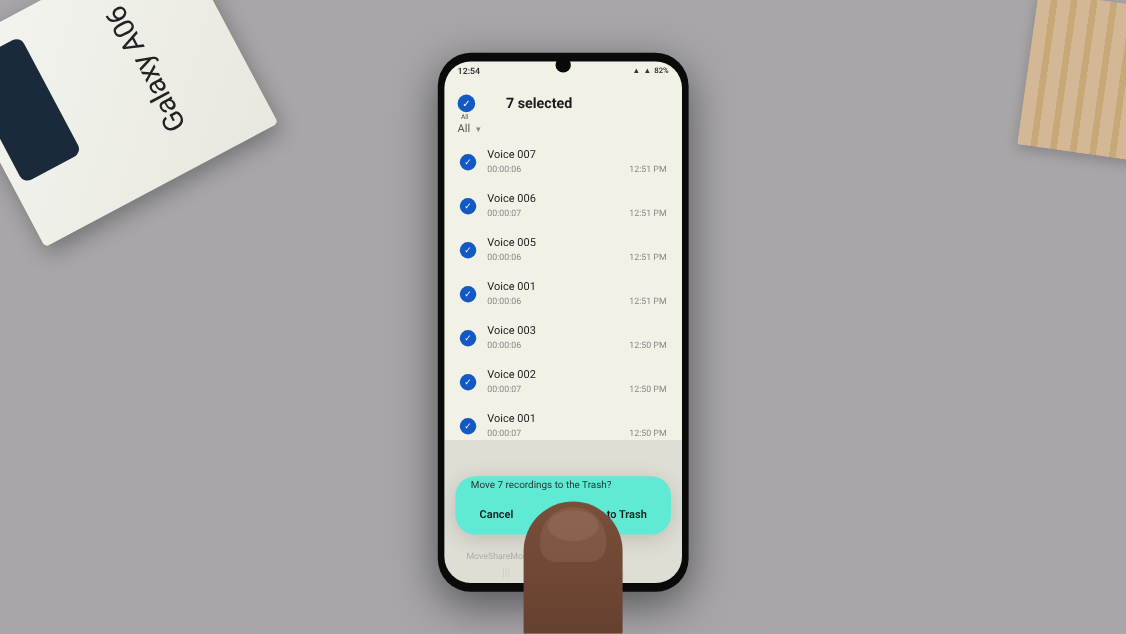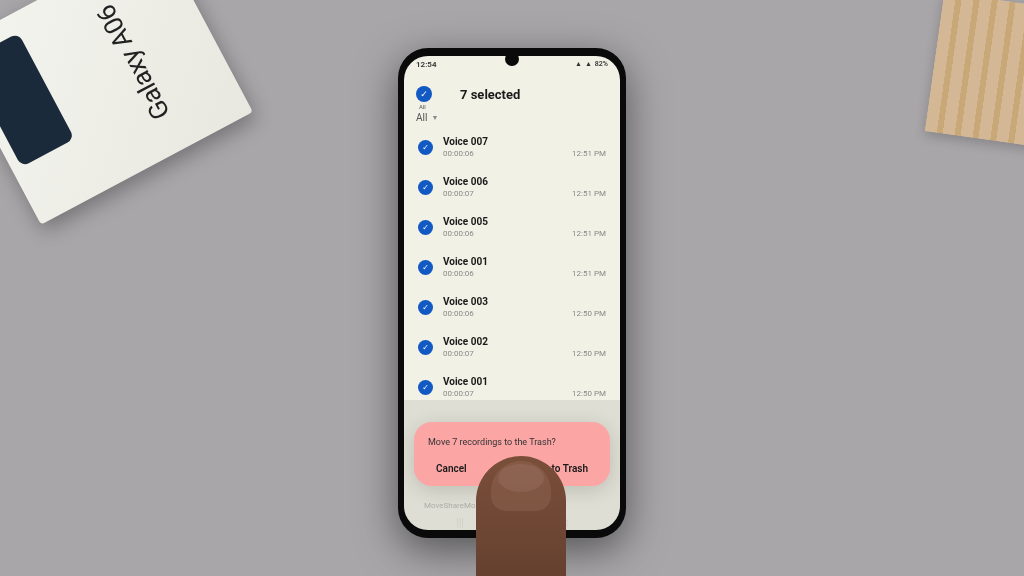--- a/index.html
+++ b/index.html
@@ -201,21 +201,21 @@
     
     .recording-info {
       flex: 1;
       display: flex;
       flex-direction: column;
       gap: 2px;
     }
     
     .recording-name {
       font-size: 10px;
-      font-weight: 700;
+      font-weight: 400;
       color: #1a1a1a;
     }
     
     .recording-meta {
       display: flex;
       justify-content: space-between;
       font-size: 8px;
       color: #888;
     }
     
@@ -227,23 +227,23 @@
       right: 0;
       height: 130px;
       background: rgba(0,0,0,0.08);
     }
     
     .dialog {
       position: absolute;
       bottom: 44px;
       left: 10px;
       right: 10px;
-      background: #fca5a5;
+      background: #5eead4;
       border-radius: 18px;
-      padding: 15px 14px 8px;
+      padding: 4px 14px 8px;
       box-shadow: 0 4px 20px rgba(0,0,0,0.15);
     }
     
     .dialog-title {
       font-size: 9px;
       color: #333;
       margin-bottom: 12px;
     }
     
     .dialog-buttons {

